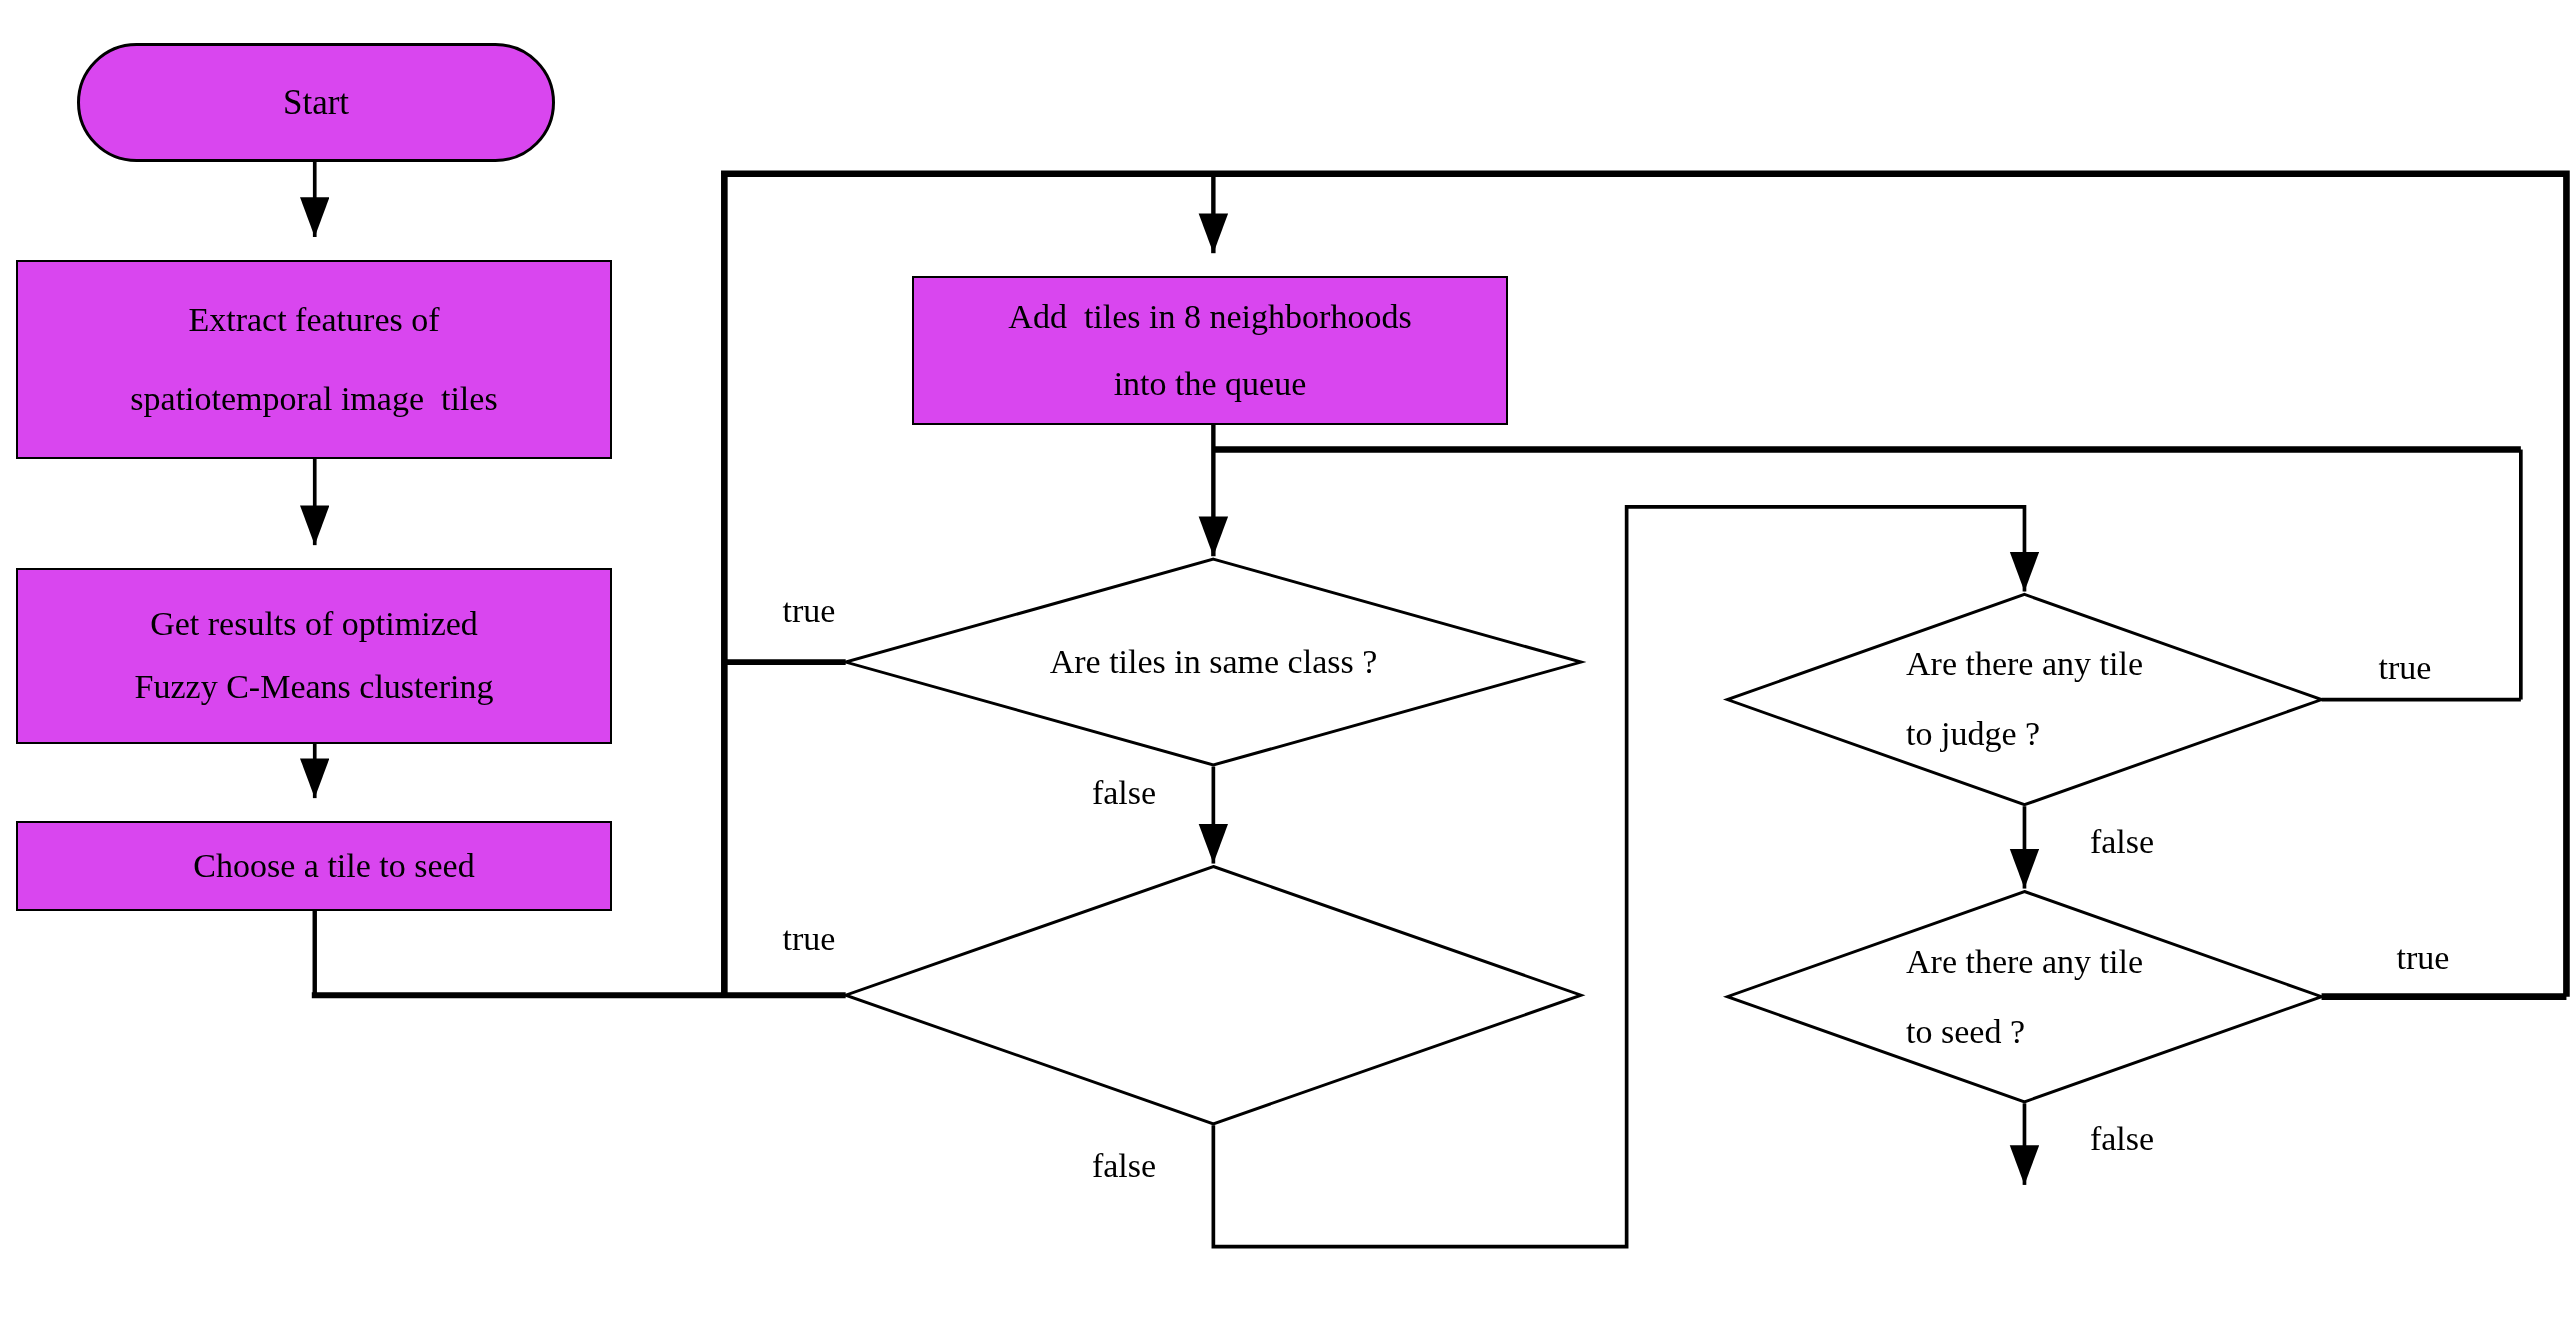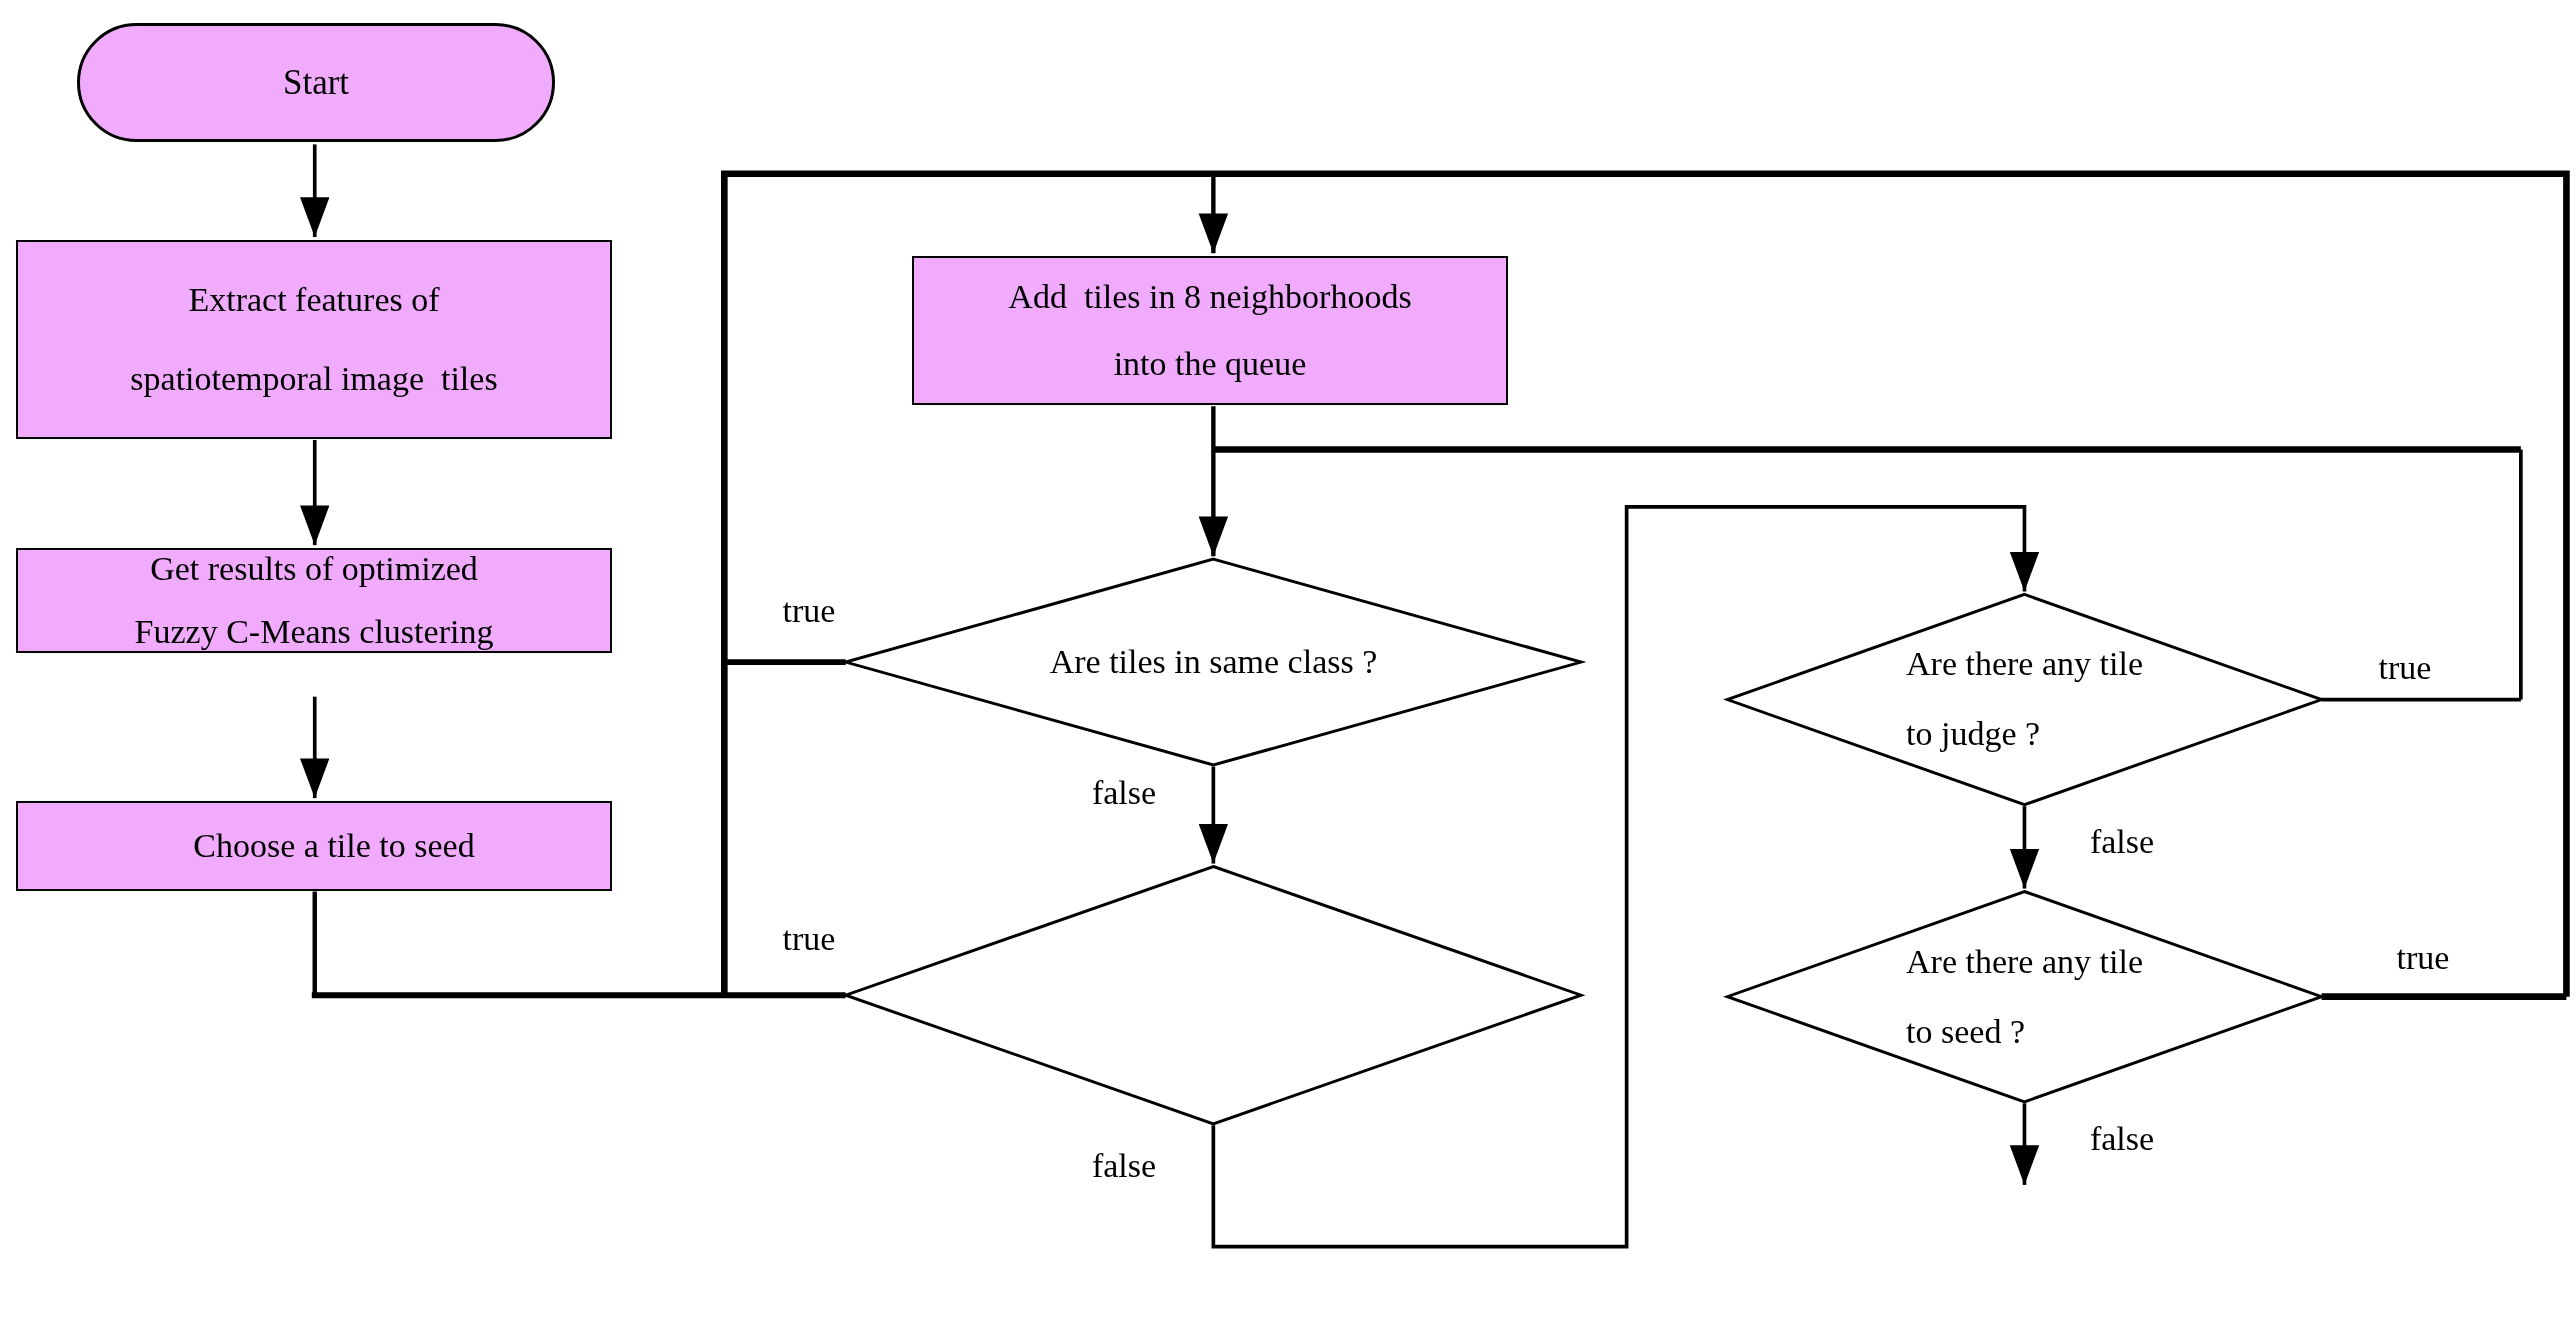--- a/index.html
+++ b/index.html
@@ -18,37 +18,38 @@
   }
   #connectors {
     position: absolute;
     left: 0; top: 0;
     width: 2576px;
     height: 1344px;
   }
   .node {
     position: absolute;
     box-sizing: border-box;
-    background: #f0abfc;
+    background: #d946ef;
     border: 2.9px solid #000000;
     display: flex;
     align-items: center;
     justify-content: center;
     text-align: center;
     white-space: pre-wrap;
     font-size: 34px;
     line-height: 2.0;
+    margin-top: 20px;
   }
   .terminator {
     border-width: 3.7px;
     font-size: 35px;
   }
   #node-start   { left: 77px;  top: 23px;   width: 478px; height: 119px; border-radius: 60px; }
   #node-extract { left: 16px;   top: 240px;  width: 596px; height: 199px; line-height: 2.3; }
-  #node-get     { left: 16px;   top: 548px;  width: 596px; height: 105px; line-height: 1.85; }
+  #node-get     { left: 16px;   top: 548px;  width: 596px; height: 176px; line-height: 1.85; }
   #node-choose  { left: 16px;   top: 801px; width: 596px; height: 90px; line-height: 1.2; padding-left: 40px; }
   #node-add     { left: 912px; top: 256px;  width: 596px; height: 149px; line-height: 1.95; }
   #node-end     { left: 1788px; top: 1188px; width: 463px; height: 135px; border-radius: 68px; }
   .diamond-label {
     position: absolute;
     display: flex;
     align-items: center;
     justify-content: center;
     white-space: pre-wrap;
     font-size: 34px;

